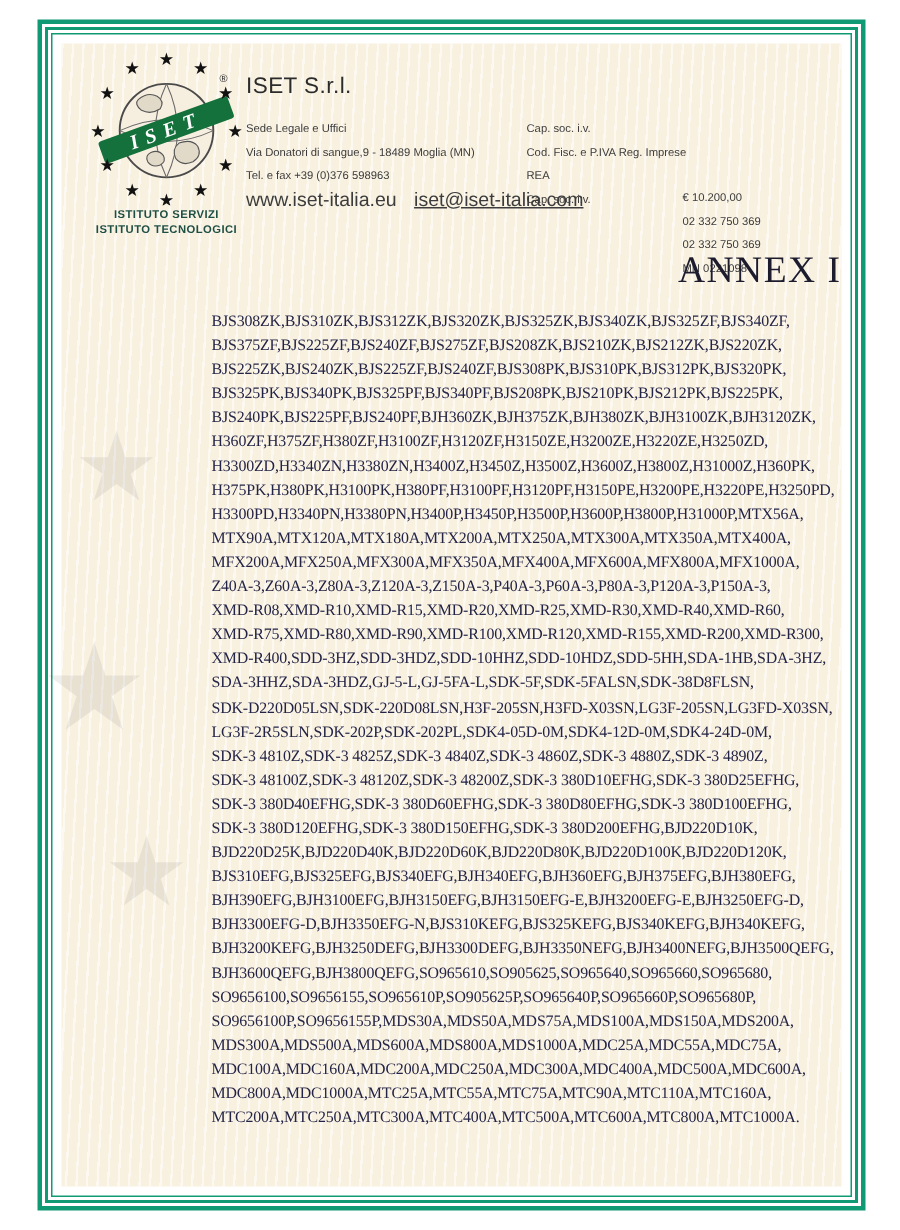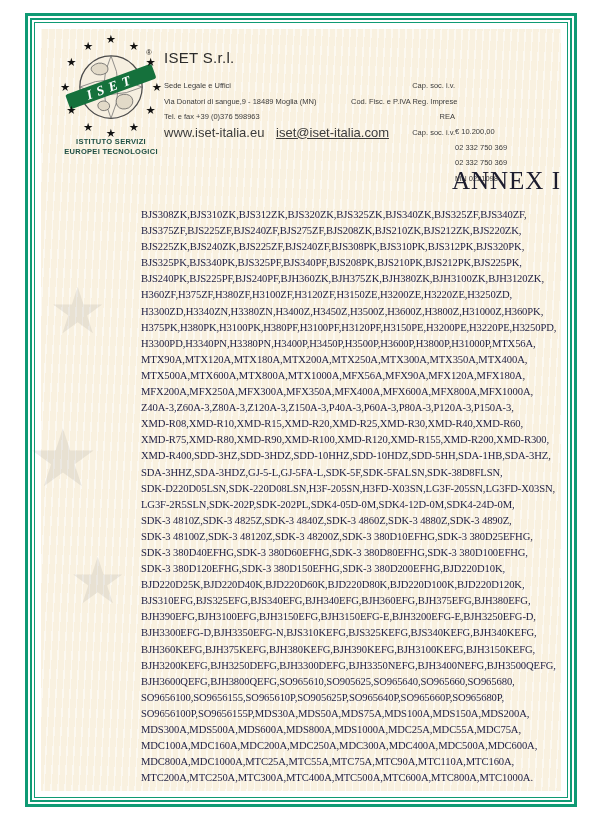--- a/index.html
+++ b/index.html
@@ -30,21 +30,21 @@
   }
   .company-name{
     position:absolute;left:123px;top:20px;font-size:15px;color:#2b2b2b;letter-spacing:.3px;
   }
   .address-lines{position:absolute;left:123px;top:49px;font-size:7.5px;color:#3c3c3c;}
   .hdr-line{height:15.5px;line-height:15.5px;white-space:nowrap;}
   .contact-line{position:absolute;left:123px;top:95.5px;font-size:13px;color:#3c3c3c;height:15.5px;line-height:15.5px;}
   .contact-line .email{text-decoration:underline;color:#3c3c3c;margin-left:8px;}
   .registry{position:absolute;left:310px;top:49px;width:200px;font-size:7.5px;color:#3c3c3c;}
   .reg-row{display:flex;height:15.5px;line-height:15.5px;}
-  .reg-label{width:104px;white-space:nowrap;text-align:right;}
+  .reg-label{width:104px;white-space:nowrap;}
   .reg-value{white-space:nowrap;margin-top:46px;}
   
   .annex-title{
     position:absolute;left:0;top:138px;width:100%;text-align:right;
     font-family:"Liberation Serif",serif;font-size:25px;letter-spacing:1px;color:#1c1c2e;
   }
   .code-list{
     position:absolute;left:100px;top:178px;width:396px;
     font-family:Liberation Serif, serif;font-size:10.6px;color:#232346;
     letter-spacing:-0.1px;
@@ -93,21 +93,21 @@
                 <text x="50" y="100">★</text>
                   <text x="28" y="94">★</text>
                   <text x="12" y="78">★</text>
                 <text x="6" y="56">★</text>
                   <text x="12" y="32">★</text>
                   <text x="28" y="16">★</text>
               </g>
             </svg>
             <div class="logo-caption">
               <div>ISTITUTO SERVIZI</div>
-              <div>EUROPEI TECNOLOGICI</div>
+              <div>ISTITUTO TECNOLOGICI</div>
             </div>
           </div>
 
           <div class="company-name">ISET S.r.l.</div>
 
           <div class="address-lines">
               <div class="hdr-line">Sede Legale e Uffici</div>
               <div class="hdr-line">Via Donatori di sangue,9 - 18489 Moglia (MN)</div>
               <div class="hdr-line">Tel. e fax +39 (0)376 598963</div>
             </div>
@@ -142,38 +142,36 @@
               <div class="code-line">BJS308ZK,BJS310ZK,BJS312ZK,BJS320ZK,BJS325ZK,BJS340ZK,BJS325ZF,BJS340ZF,</div>
               <div class="code-line">BJS375ZF,BJS225ZF,BJS240ZF,BJS275ZF,BJS208ZK,BJS210ZK,BJS212ZK,BJS220ZK,</div>
               <div class="code-line">BJS225ZK,BJS240ZK,BJS225ZF,BJS240ZF,BJS308PK,BJS310PK,BJS312PK,BJS320PK,</div>
               <div class="code-line">BJS325PK,BJS340PK,BJS325PF,BJS340PF,BJS208PK,BJS210PK,BJS212PK,BJS225PK,</div>
               <div class="code-line">BJS240PK,BJS225PF,BJS240PF,BJH360ZK,BJH375ZK,BJH380ZK,BJH3100ZK,BJH3120ZK,</div>
               <div class="code-line">H360ZF,H375ZF,H380ZF,H3100ZF,H3120ZF,H3150ZE,H3200ZE,H3220ZE,H3250ZD,</div>
               <div class="code-line">H3300ZD,H3340ZN,H3380ZN,H3400Z,H3450Z,H3500Z,H3600Z,H3800Z,H31000Z,H360PK,</div>
               <div class="code-line">H375PK,H380PK,H3100PK,H380PF,H3100PF,H3120PF,H3150PE,H3200PE,H3220PE,H3250PD,</div>
               <div class="code-line">H3300PD,H3340PN,H3380PN,H3400P,H3450P,H3500P,H3600P,H3800P,H31000P,MTX56A,</div>
               <div class="code-line">MTX90A,MTX120A,MTX180A,MTX200A,MTX250A,MTX300A,MTX350A,MTX400A,</div>
-              <div class="code-line">MTX500A,MTX600A,MTX800A,MTX1000A,MFX56A,MFX90A,MFX120A,MFX180A,</div>
               <div class="code-line">MFX200A,MFX250A,MFX300A,MFX350A,MFX400A,MFX600A,MFX800A,MFX1000A,</div>
               <div class="code-line">Z40A-3,Z60A-3,Z80A-3,Z120A-3,Z150A-3,P40A-3,P60A-3,P80A-3,P120A-3,P150A-3,</div>
               <div class="code-line">XMD-R08,XMD-R10,XMD-R15,XMD-R20,XMD-R25,XMD-R30,XMD-R40,XMD-R60,</div>
               <div class="code-line">XMD-R75,XMD-R80,XMD-R90,XMD-R100,XMD-R120,XMD-R155,XMD-R200,XMD-R300,</div>
               <div class="code-line">XMD-R400,SDD-3HZ,SDD-3HDZ,SDD-10HHZ,SDD-10HDZ,SDD-5HH,SDA-1HB,SDA-3HZ,</div>
               <div class="code-line">SDA-3HHZ,SDA-3HDZ,GJ-5-L,GJ-5FA-L,SDK-5F,SDK-5FALSN,SDK-38D8FLSN,</div>
               <div class="code-line">SDK-D220D05LSN,SDK-220D08LSN,H3F-205SN,H3FD-X03SN,LG3F-205SN,LG3FD-X03SN,</div>
               <div class="code-line">LG3F-2R5SLN,SDK-202P,SDK-202PL,SDK4-05D-0M,SDK4-12D-0M,SDK4-24D-0M,</div>
               <div class="code-line">SDK-3 4810Z,SDK-3 4825Z,SDK-3 4840Z,SDK-3 4860Z,SDK-3 4880Z,SDK-3 4890Z,</div>
               <div class="code-line">SDK-3 48100Z,SDK-3 48120Z,SDK-3 48200Z,SDK-3 380D10EFHG,SDK-3 380D25EFHG,</div>
               <div class="code-line">SDK-3 380D40EFHG,SDK-3 380D60EFHG,SDK-3 380D80EFHG,SDK-3 380D100EFHG,</div>
               <div class="code-line">SDK-3 380D120EFHG,SDK-3 380D150EFHG,SDK-3 380D200EFHG,BJD220D10K,</div>
               <div class="code-line">BJD220D25K,BJD220D40K,BJD220D60K,BJD220D80K,BJD220D100K,BJD220D120K,</div>
               <div class="code-line">BJS310EFG,BJS325EFG,BJS340EFG,BJH340EFG,BJH360EFG,BJH375EFG,BJH380EFG,</div>
               <div class="code-line">BJH390EFG,BJH3100EFG,BJH3150EFG,BJH3150EFG-E,BJH3200EFG-E,BJH3250EFG-D,</div>
               <div class="code-line">BJH3300EFG-D,BJH3350EFG-N,BJS310KEFG,BJS325KEFG,BJS340KEFG,BJH340KEFG,</div>
-              <div class="code-line">BJH360KEFG,BJH375KEFG,BJH380KEFG,BJH390KEFG,BJH3100KEFG,BJH3150KEFG,</div>
               <div class="code-line">BJH3200KEFG,BJH3250DEFG,BJH3300DEFG,BJH3350NEFG,BJH3400NEFG,BJH3500QEFG,</div>
               <div class="code-line">BJH3600QEFG,BJH3800QEFG,SO965610,SO905625,SO965640,SO965660,SO965680,</div>
               <div class="code-line">SO9656100,SO9656155,SO965610P,SO905625P,SO965640P,SO965660P,SO965680P,</div>
               <div class="code-line">SO9656100P,SO9656155P,MDS30A,MDS50A,MDS75A,MDS100A,MDS150A,MDS200A,</div>
               <div class="code-line">MDS300A,MDS500A,MDS600A,MDS800A,MDS1000A,MDC25A,MDC55A,MDC75A,</div>
               <div class="code-line">MDC100A,MDC160A,MDC200A,MDC250A,MDC300A,MDC400A,MDC500A,MDC600A,</div>
               <div class="code-line">MDC800A,MDC1000A,MTC25A,MTC55A,MTC75A,MTC90A,MTC110A,MTC160A,</div>
               <div class="code-line">MTC200A,MTC250A,MTC300A,MTC400A,MTC500A,MTC600A,MTC800A,MTC1000A.</div>
             </div>
 

